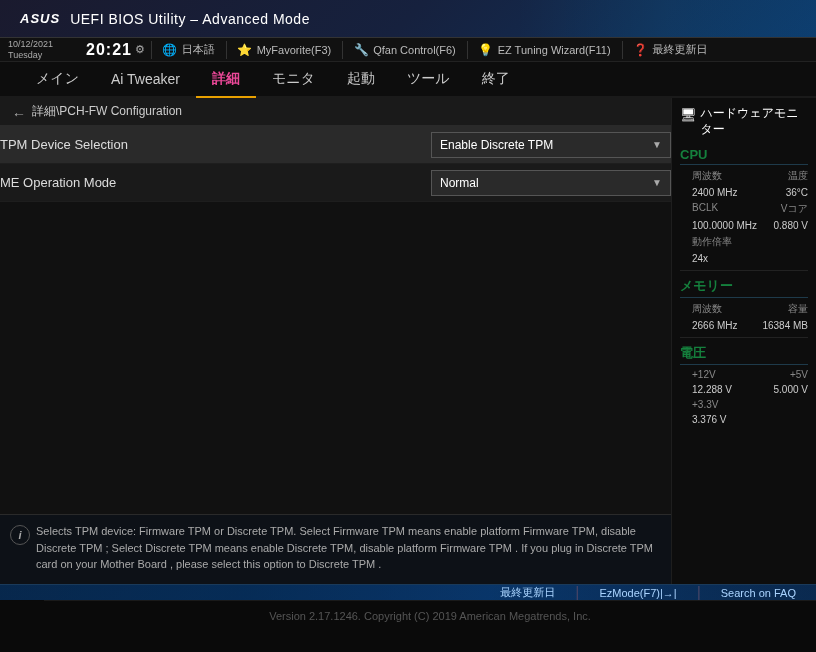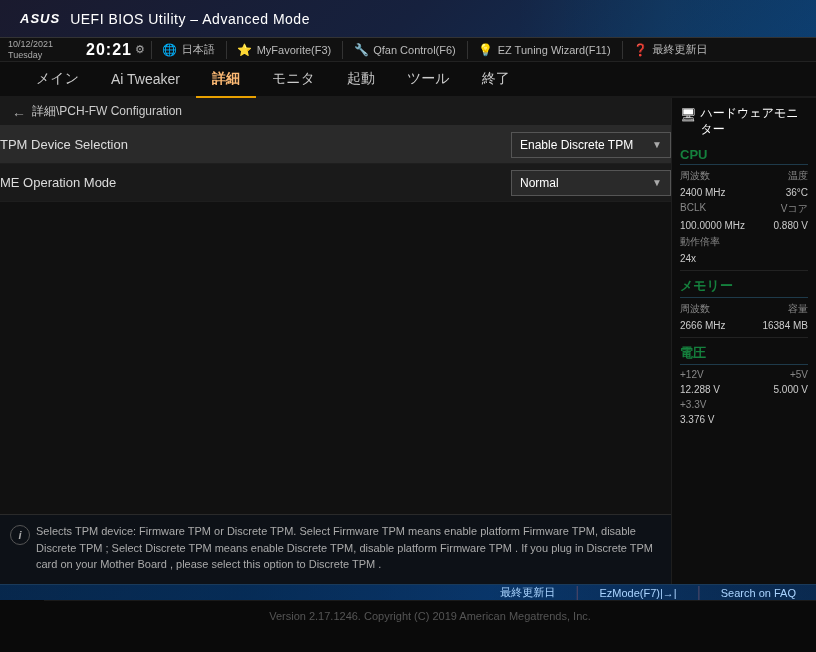--- a/index.html
+++ b/index.html
@@ -116,21 +116,21 @@
       font-size: 14px;
       padding: 0 16px;
       height: 36px;
       display: flex;
       align-items: center;
       cursor: pointer;
       border-bottom: 2px solid transparent;
       margin-bottom: -2px;
     }
     .nav-item.active {
-      color: #fdba74;
+      color: #ec4899;
       border-bottom-color: #e8a000;
       font-weight: bold;
     }
 
     
     .main-layout {
       display: flex;
       height: calc(652px - 38px - 30px - 36px - 32px - 30px);
     }
 
@@ -176,21 +176,21 @@
     }
     .setting-row:first-child {
       background: #2a2a2a;
     }
     .setting-label {
       flex: 1;
       color: #ddd;
       font-size: 13px;
     }
     .setting-dropdown {
-      width: 160px;
+      width: 240px;
       height: 26px;
       background: #2a2a2a;
       border: 1px solid #555;
       color: #fff;
       font-size: 12px;
       display: flex;
       align-items: center;
       justify-content: space-between;
       padding: 0 8px;
       cursor: pointer;
@@ -258,20 +258,21 @@
       font-size: 13px;
       font-weight: bold;
       margin: 6px 0 4px 0;
       padding-bottom: 2px;
       border-bottom: 1px solid #1e3a4a;
     }
     .hw-row {
       display: flex;
       justify-content: space-between;
       margin-bottom: 4px;
+      margin-left: 12px;
     }
     .hw-label {
       color: #888;
       font-size: 10px;
     }
     .hw-value {
       color: #ccc;
       font-size: 10px;
     }
     .hw-divider {

